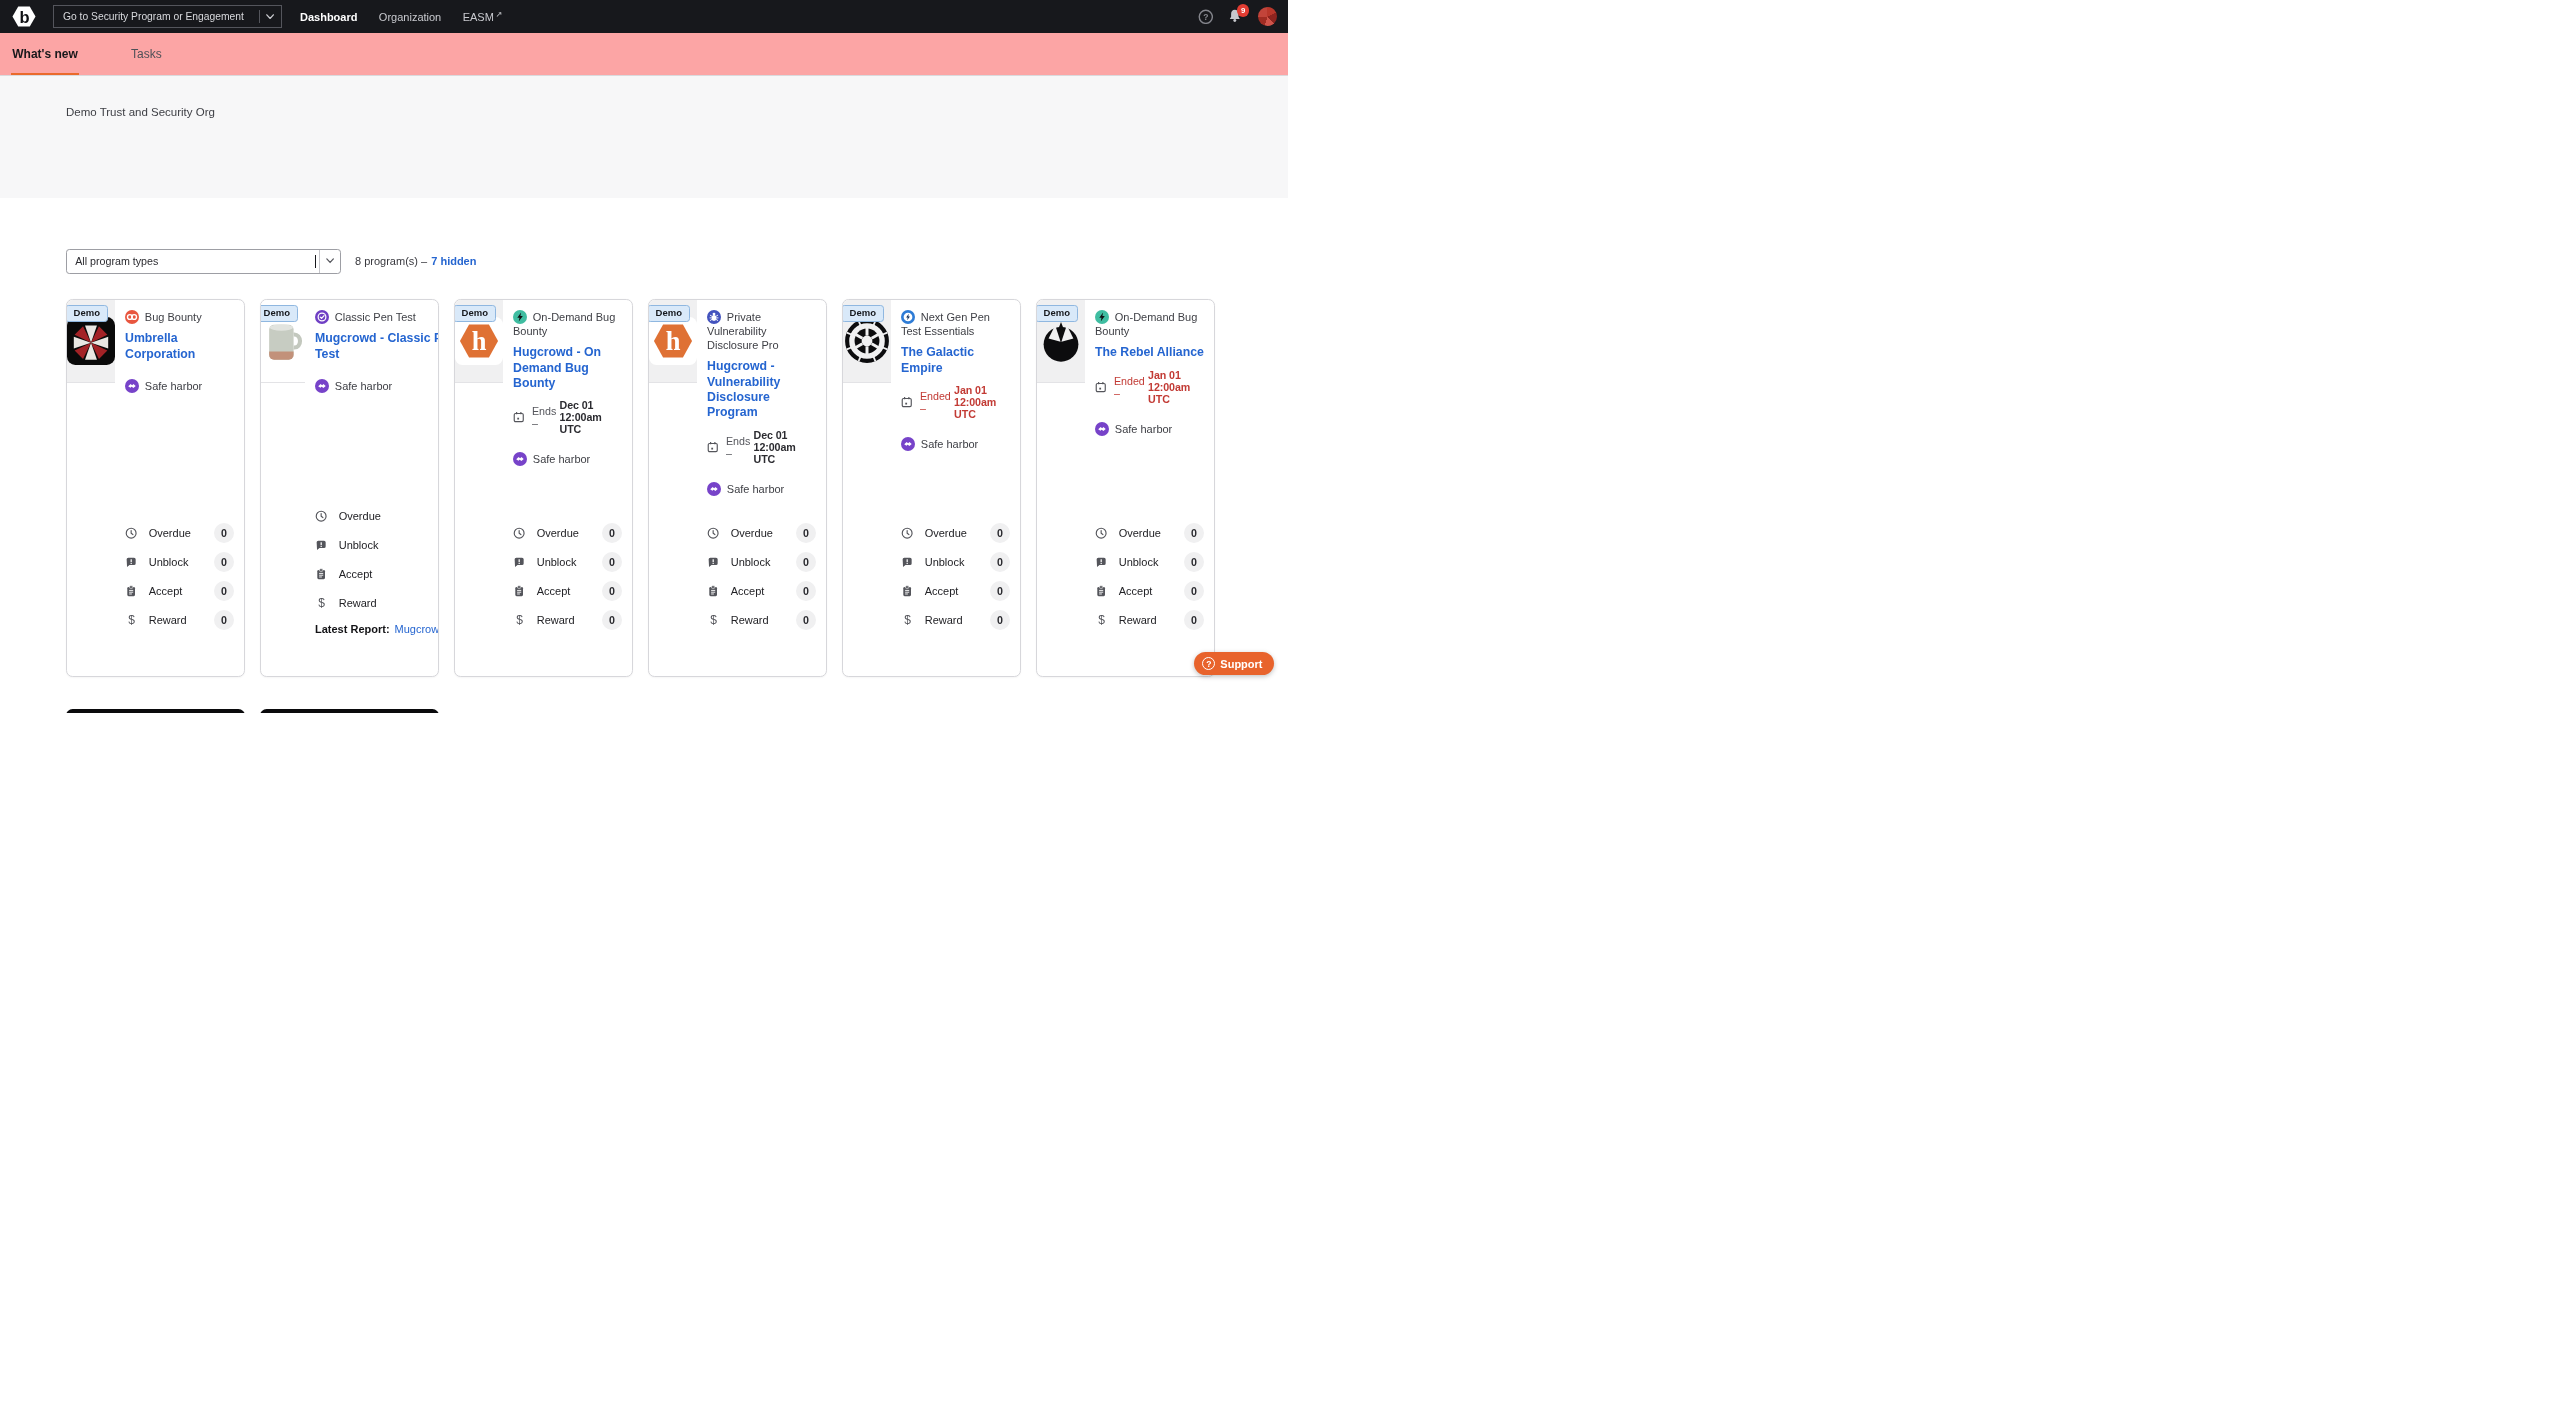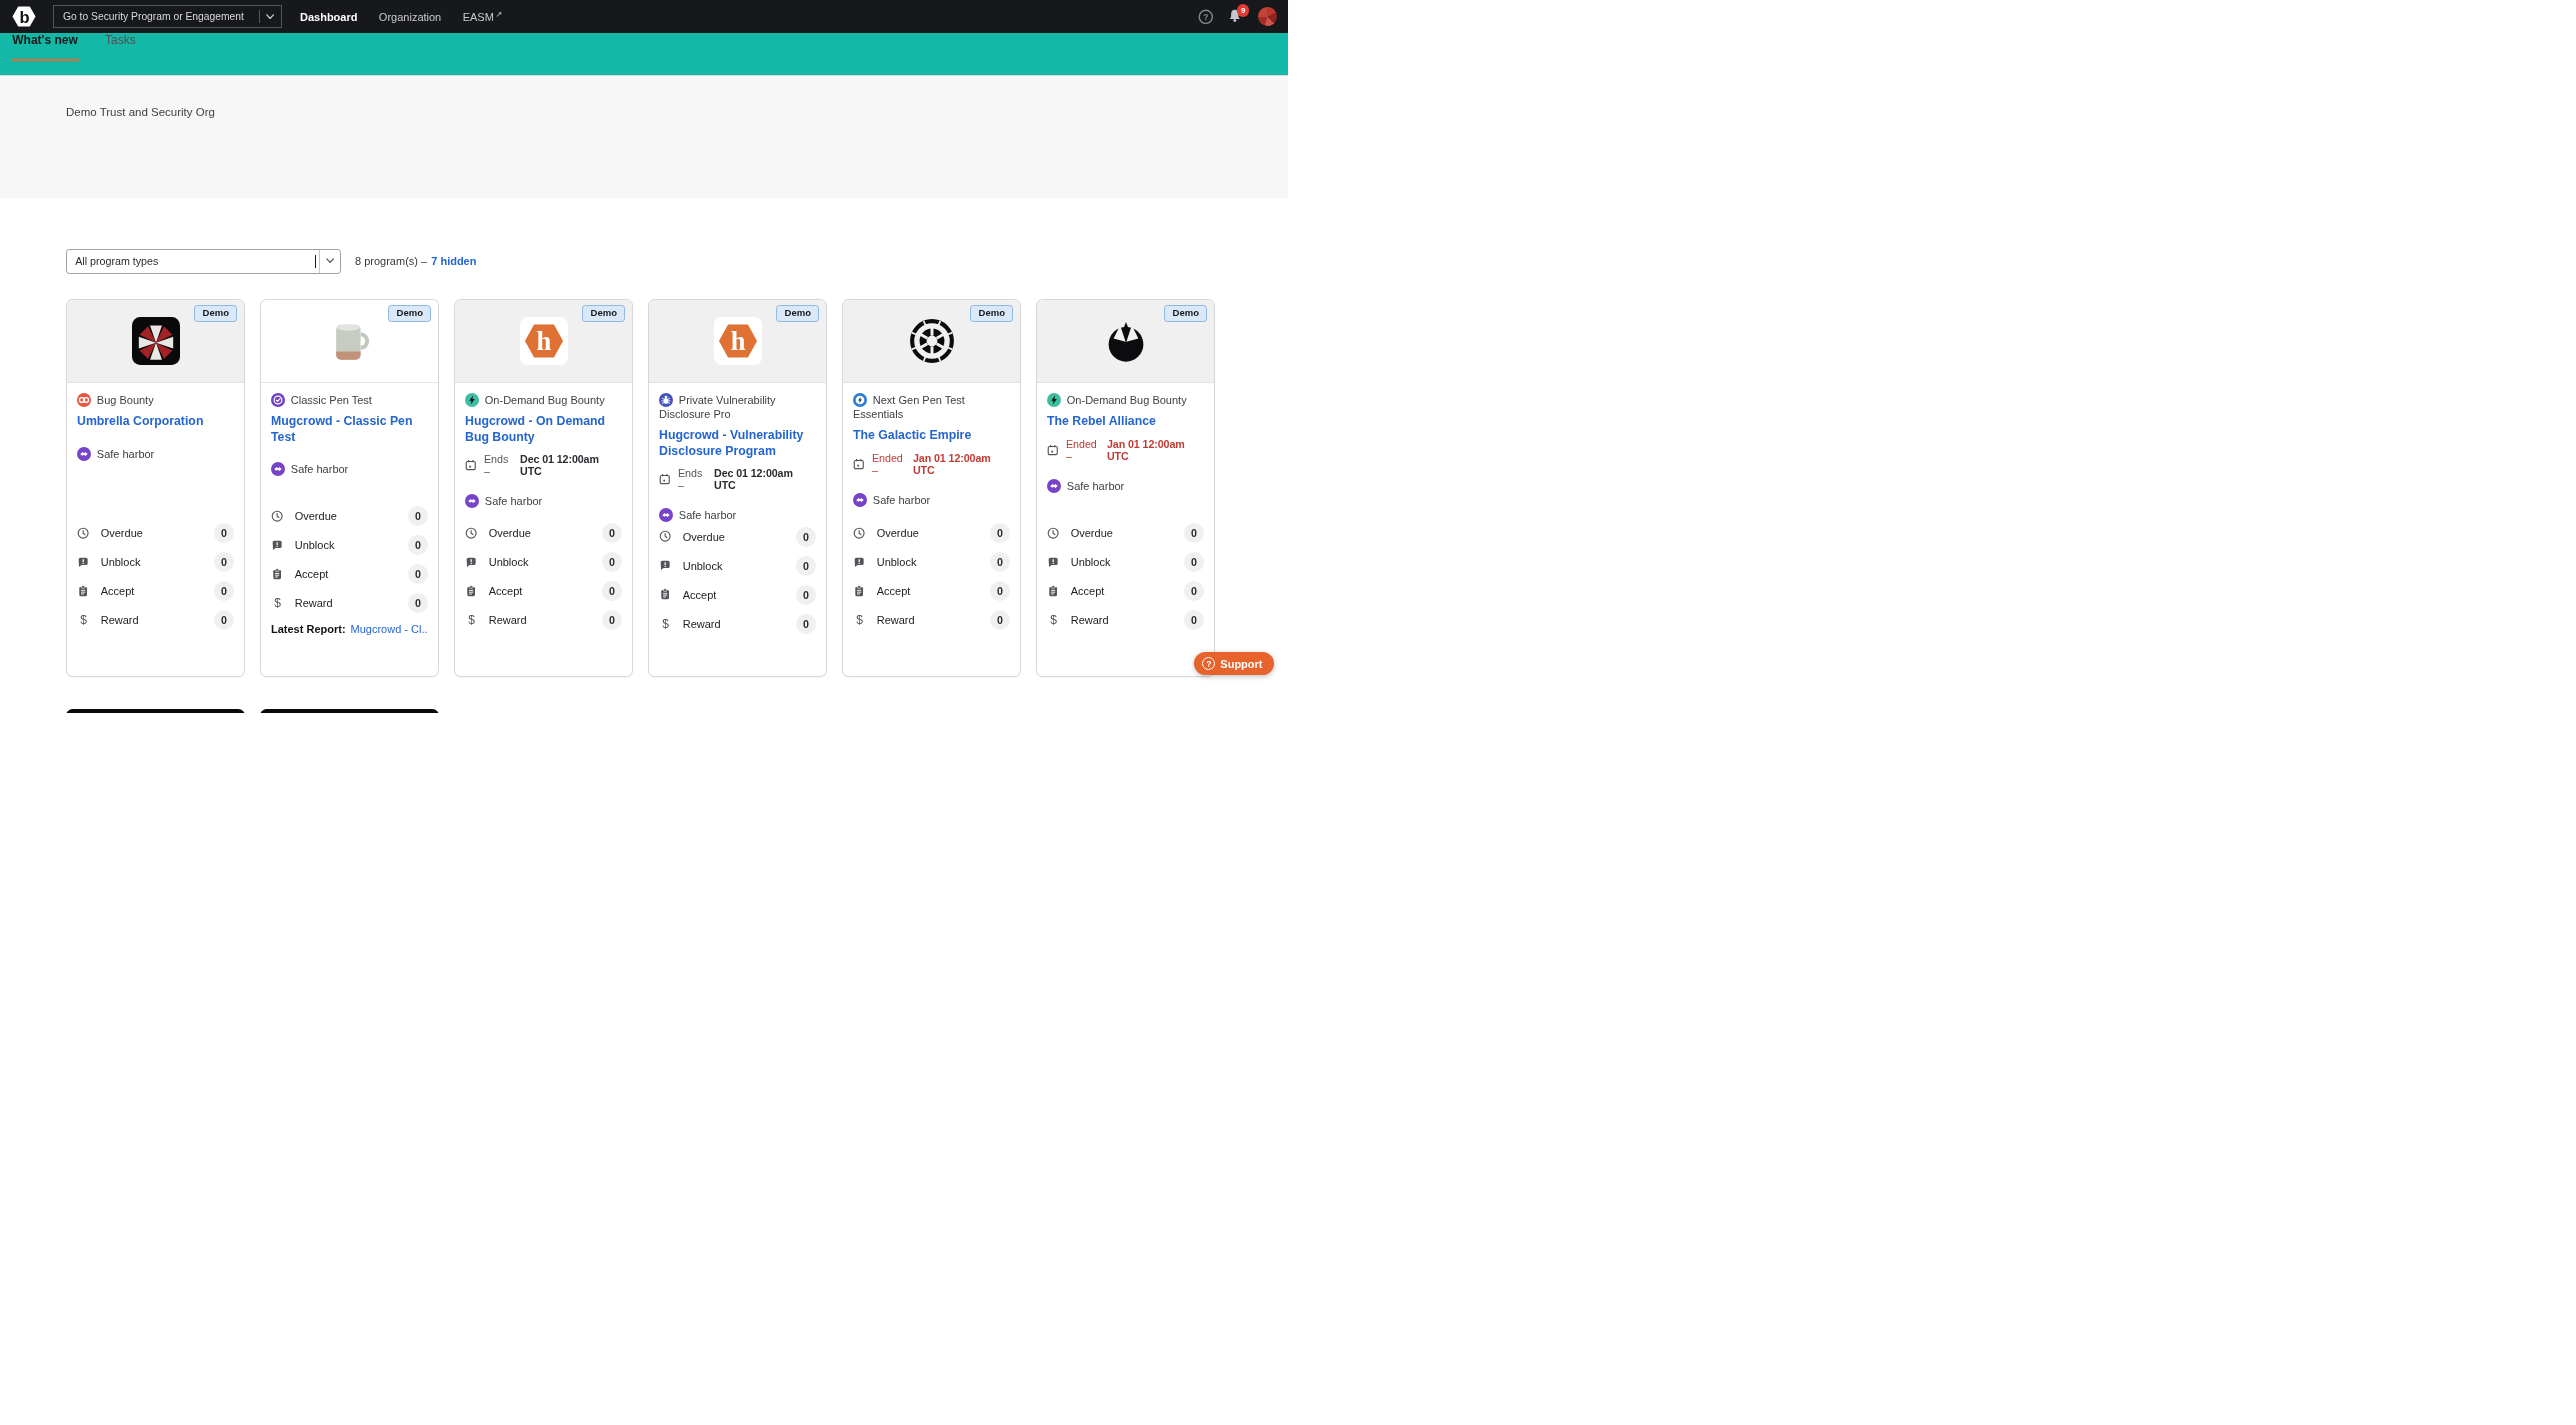--- a/index.html
+++ b/index.html
@@ -22,21 +22,21 @@
   .tb-right { margin-left:auto; display:flex; align-items:center; gap:14px; }
   .help-ic { width:15.6px; height:15.6px; cursor:pointer; }
   .bell-wrap { position:relative; width:16.4px; height:16.4px; cursor:pointer; }
   .bell-ic { width:15.6px; height:15.6px; }
   .nbadge { position:absolute; top:-4.1px; right:-5.8px; min-width:12.3px; height:12.3px; border-radius:6.6px;
     background:#e23c32; color:#fff; font-size:7.8px; font-weight:700; display:flex; align-items:center; justify-content:center; padding:0 2.5px; }
   .avatar { width:19px; height:19px; border-radius:50%; cursor:pointer;
     background:conic-gradient(#b9372b 0 18%, #8e241f 18% 38%, #d0544a 38% 55%, #a02c23 55% 75%, #c2443a 75% 100%); }
 
   
-  .tabstrip { height:43px; background:#14b8a6; border-bottom:0.8px solid #dadadd; display:flex; align-items:flex-start; padding:0 0 0 10.7px; gap:24px; }
+  .tabstrip { height:43px; background:#fca5a5; border-bottom:0.8px solid #dadadd; display:flex; align-items:flex-end; padding:0 0 0 10.7px; gap:50px; }
   .tab { font-size:12px; color:#4f5057; padding:0 1.6px 14px; cursor:pointer; position:relative; }
   .tab.active { color:#18181b; font-weight:700; }
   .tab.active::after { content:""; position:absolute; left:0; right:0; bottom:0; height:2.5px; background:#ea6a2c; }
   .hero { height:122px; background:#f7f7f8; padding:30px 0 0 66px; }
   .hero .org { font-size:11.5px; color:#3f4046; }
   .hero h1 { font-size:23px; font-weight:700; color:#131316; margin-top:5.8px; letter-spacing:-0.2px; }
 
   
   .main { padding:25px 0 0 66px; }
   .main h2 { font-size:19px; font-weight:700; color:#131316; }
@@ -45,21 +45,21 @@
     display:flex; align-items:center; font-size:10.7px; color:#2b2b30; padding:0 5.8px 0 8.2px; cursor:text; }
   .filter-select .grow { flex:1; }
   .caret-bar { width:0.8px; height:13px; background:#17181c; margin-right:3.3px; }
   .filter-select .vdiv2 { width:0.8px; height:23px; background:#c6c6cb; margin:0 5.8px 0 0; }
   .prog-count { margin-left:14px; font-size:11px; color:#38383e; }
   .hidden-link { margin-left:4.1px; font-size:11px; color:#2565d0; font-weight:600; text-decoration:none; cursor:pointer; }
 
   
   .cards { display:flex; gap:15px; margin-top:25px; }
   .card { width:179px; height:378px; border:0.8px solid #d7d7db; border-radius:6.6px; background:#fff;
-    box-shadow:0 0.8px 1.6px rgba(0,0,0,.04); display:flex; flex-direction:column; overflow:hidden; }
+    box-shadow:0 0.8px 1.6px rgba(0,0,0,.04); display:flex; flex-direction:row; overflow:hidden; }
   .card-head { height:83px; background:#f0f0f1; border-bottom:0.8px solid #e3e3e6; position:relative;
     display:flex; align-items:center; justify-content:center; flex:0 0 auto; }
   .card-head.white { background:#fff; }
   .demo-badge { position:absolute; top:5px; right:6.6px; background:#d9e9f9; border:0.8px solid #8fb7e0; border-radius:3.3px;
     font-size:9.5px; font-weight:700; color:#16181d; padding:1.6px 7.4px 2.5px; }
   .card-body { flex:1; display:flex; flex-direction:column; padding:10px 10px 41px; }
   .type-row { font-size:11px; color:#3f4046; line-height:14px; }
   .ticon { display:inline-block; width:14px; height:14px; vertical-align:-3.3px; margin-right:5.8px; }
   .card-title { display:block; margin-top:7.4px; font-size:12.3px; line-height:1.25; font-weight:700; color:#2565d0; text-decoration:none; cursor:pointer; }
   .meta-row { margin-top:8.2px; font-size:10.7px; display:flex; align-items:center; color:#55565c; }

